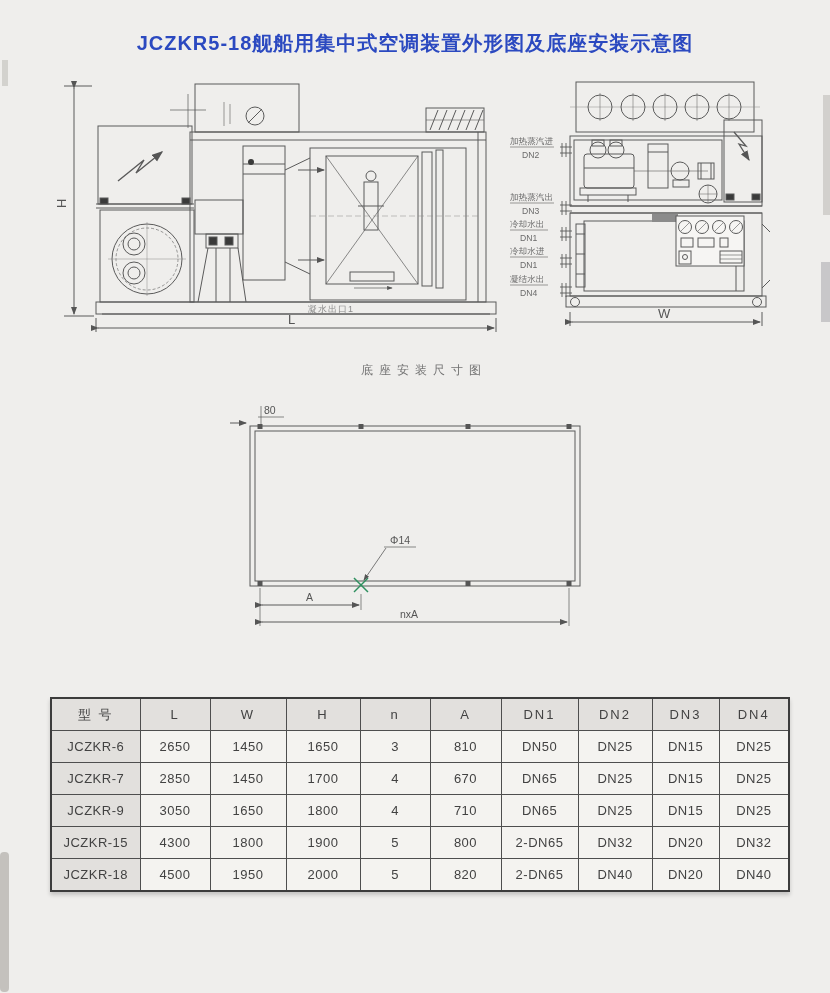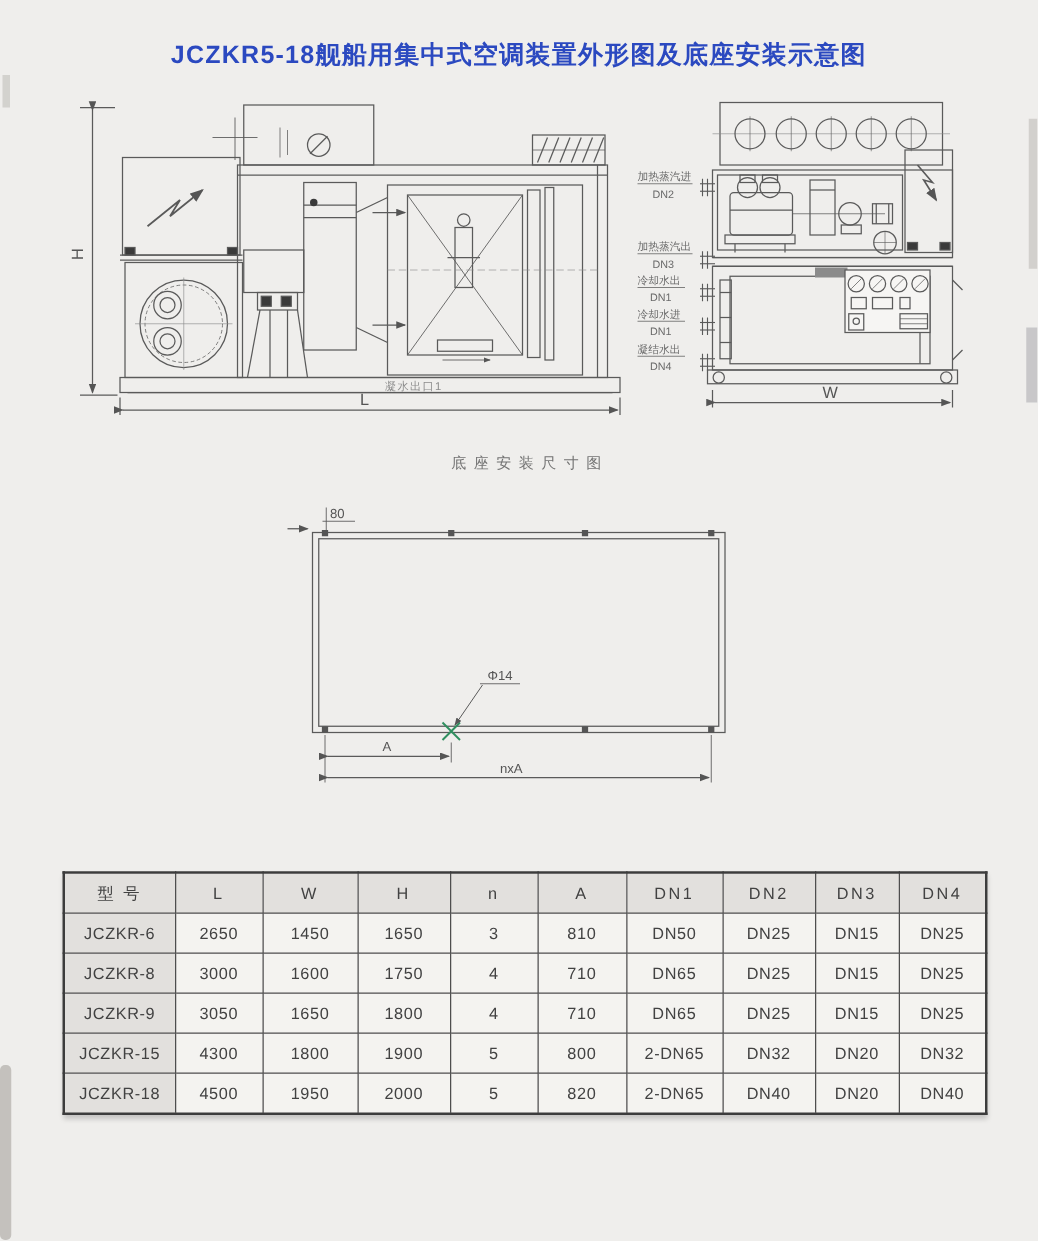--- a/index.html
+++ b/index.html
@@ -354,26 +354,26 @@
         <td>1450</td>
         <td>1650</td>
         <td>3</td>
         <td>810</td>
         <td>DN50</td>
         <td>DN25</td>
         <td>DN15</td>
         <td>DN25</td>
       </tr>
       <tr>
-        <th>JCZKR-8</th>
-        <td>3000</td>
-        <td>1600</td>
-        <td>1750</td>
+        <th>JCZKR-7</th>
+        <td>2850</td>
+        <td>1450</td>
+        <td>1700</td>
         <td>4</td>
-        <td>710</td>
+        <td>670</td>
         <td>DN65</td>
         <td>DN25</td>
         <td>DN15</td>
         <td>DN25</td>
       </tr>
       <tr>
         <th>JCZKR-9</th>
         <td>3050</td>
         <td>1650</td>
         <td>1800</td>

